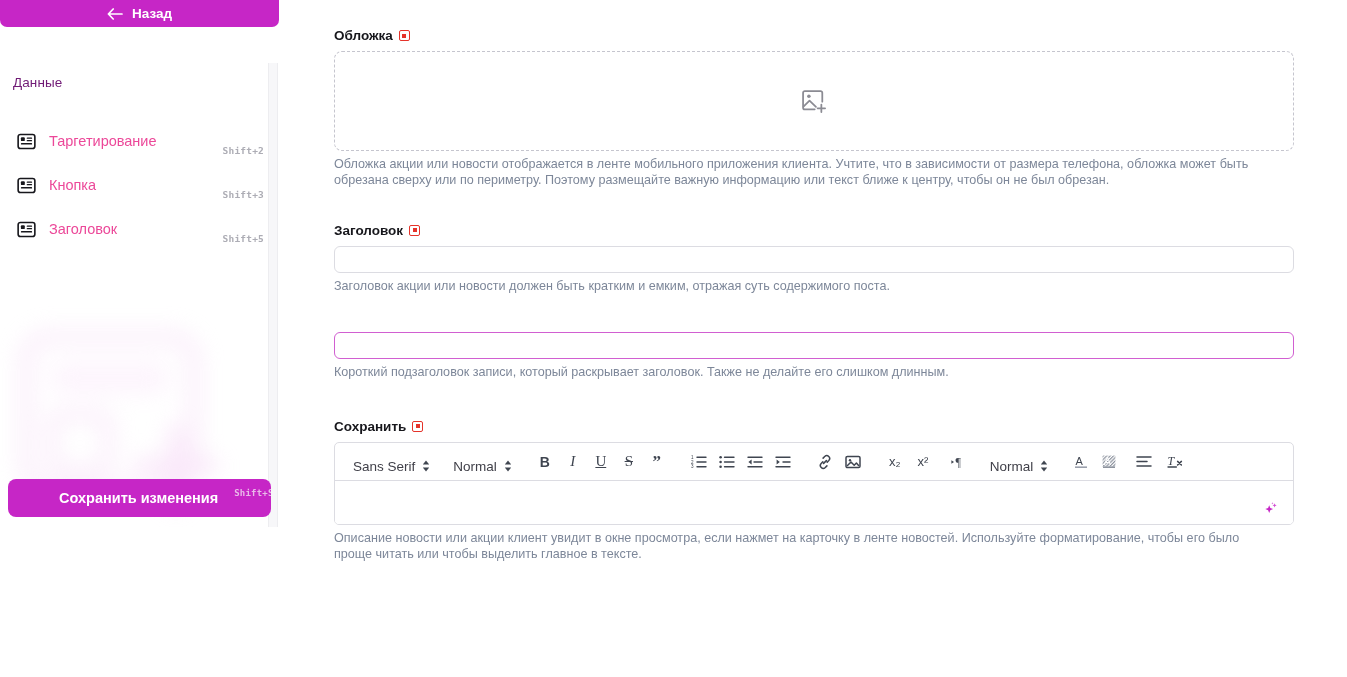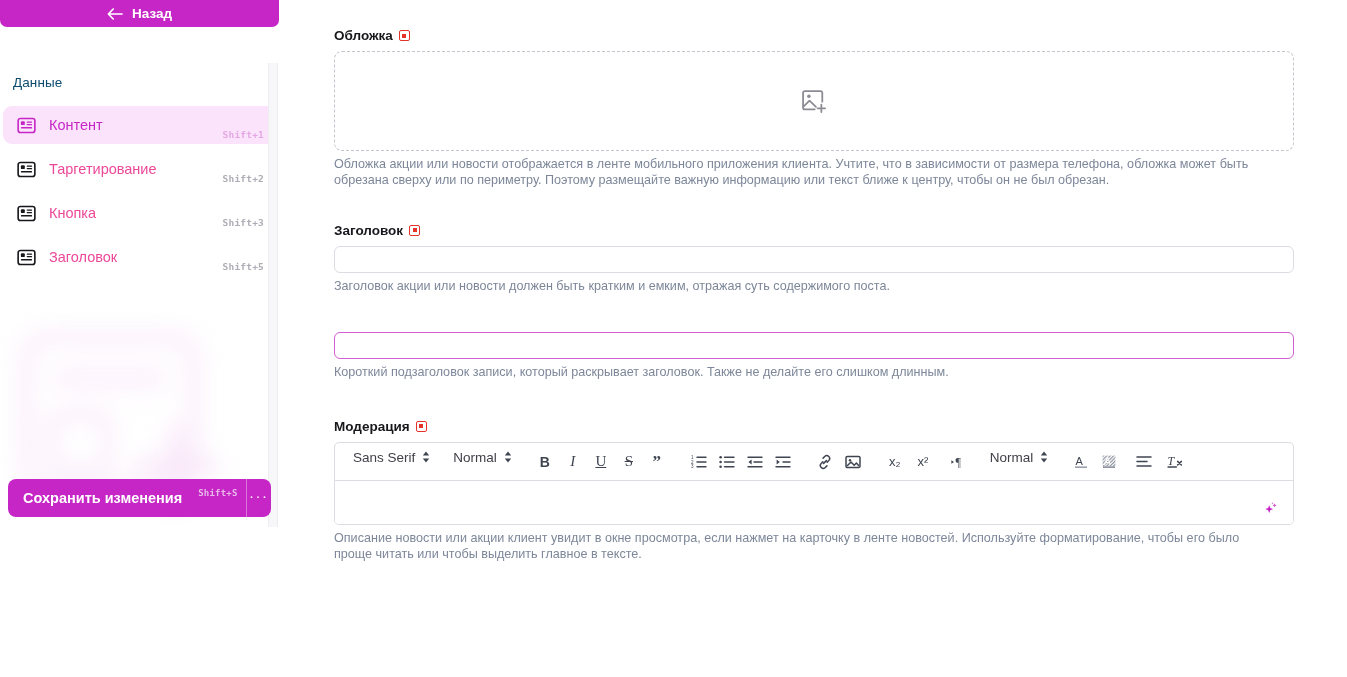--- a/index.html
+++ b/index.html
@@ -44,24 +44,24 @@
   .back-bar .arrow { display: flex; align-items: center; }
   .back-bar svg { display: block; }
 
   .side-scroll {
     position: relative;
     flex: 1 1 auto;
     overflow: hidden;
     padding-top: 48px;
   }
   .side-section-label {
-    color: #0c4a6e;
+    color: #701a75;
     font-size: 13.5px;
     padding: 0 0 0 13px;
-    margin-bottom: 16px;
+    margin-bottom: 32px;
     letter-spacing: .1px;
   }
   .nav-list { padding: 0 3px 0 3px; }
   .nav-item {
     position: relative;
     height: 38px;
     display: flex;
     align-items: center;
     border-radius: 9px;
     padding: 0 12px 0 13px;
@@ -131,20 +131,21 @@
     border-radius: 8px;
     overflow: hidden;
     cursor: pointer;
     user-select: none;
   }
   .save-main {
     display: flex;
     align-items: center;
     padding: 0 8px 0 15px;
     gap: 16px;
+    margin-left: 36px;
   }
   .save-label { color: #fff; font-size: 14.5px; font-weight: 700; white-space: nowrap; }
   .save-short {
     color: #e9b9e9;
     font-size: 9px;
     font-weight: 700;
     letter-spacing: .2px;
     align-self: flex-start;
     padding-top: 9px;
     font-family: "DejaVu Sans Mono", "Liberation Mono", monospace;
@@ -229,21 +230,21 @@
     border: 1px solid #dcdce2;
     border-radius: 5px;
     overflow: hidden;
     background: #fff;
   }
   .toolbar {
     border-bottom: 1px solid #dcdce2;
     padding: 7px 8px 6px 14px;
     display: flex;
     flex-wrap: wrap;
-    align-items: flex-start;
+    align-items: flex-end;
     row-gap: 16px;
   }
   .tb-sel {
     display: flex; align-items: center;
     gap: 7px;
     padding: 0 12px 0 4px;
     cursor: pointer; user-select: none;
   }
   .tb-sel-label { font-size: 13.5px; color: #404049; white-space: nowrap; }
   .tb-sel .chev { display:flex; flex-direction:column; gap:2px; }
@@ -292,33 +293,20 @@
       </span>
       <span>Назад</span>
     </div>
 
     <div class="side-scroll">
 
       <div class="side-section-label">Данные</div>
 
       <nav class="nav-list">
 
-        <div class="nav-item active">
-          <span class="nav-ico">
-            <svg width="19" height="19" viewBox="0 0 20 20" fill="none">
-              <rect x="1.2" y="2.6" width="17.6" height="14.8" rx="2.4" stroke="#c626c6" stroke-width="1.7"></rect>
-              <rect x="4.1" y="5.5" width="4.1" height="4.1" rx="1" fill="#c626c6"></rect>
-              <rect x="10.2" y="5.7" width="5.7" height="1.5" rx=".7" fill="#c626c6"></rect>
-              <rect x="10.2" y="8.3" width="5.7" height="1.5" rx=".7" fill="#c626c6"></rect>
-              <rect x="4.1" y="11.7" width="11.8" height="1.5" rx=".7" fill="#c626c6"></rect>
-            </svg>
-          </span>
-          <span class="nav-label">Контент</span>
-          <span class="nav-short">Shift+1</span>
-        </div>
 
         <div class="nav-item">
           <span class="nav-ico">
             <svg width="19" height="19" viewBox="0 0 20 20" fill="none">
               <rect x="1.2" y="2.6" width="17.6" height="14.8" rx="2.4" stroke="#17171c" stroke-width="1.7"></rect>
               <rect x="4.1" y="5.5" width="4.1" height="4.1" rx="1" fill="#17171c"></rect>
               <rect x="10.2" y="5.7" width="5.7" height="1.5" rx=".7" fill="#17171c"></rect>
               <rect x="10.2" y="8.3" width="5.7" height="1.5" rx=".7" fill="#17171c"></rect>
               <rect x="4.1" y="11.7" width="11.8" height="1.5" rx=".7" fill="#17171c"></rect>
             </svg>
@@ -419,21 +407,21 @@
 
     <section class="field">
       <input class="text-input focused" type="text" value="" placeholder="" style="">
       <p class="helper">Короткий подзаголовок записи, который раскрывает заголовок. Также не делайте его слишком длинным.</p>
     </section>
 
     <div class="spacer-28"></div>
 
     <section class="field">
       <div class="field-label">
-        <span>Модерация</span>
+        <span>Сохранить</span>
         <span class="req">
             <i></i>
           </span>
       </div>
 
       <div class="editor">
         <div class="toolbar">
 
           <div class="tb-sel">
             <span class="tb-sel-label">Sans Serif</span>

